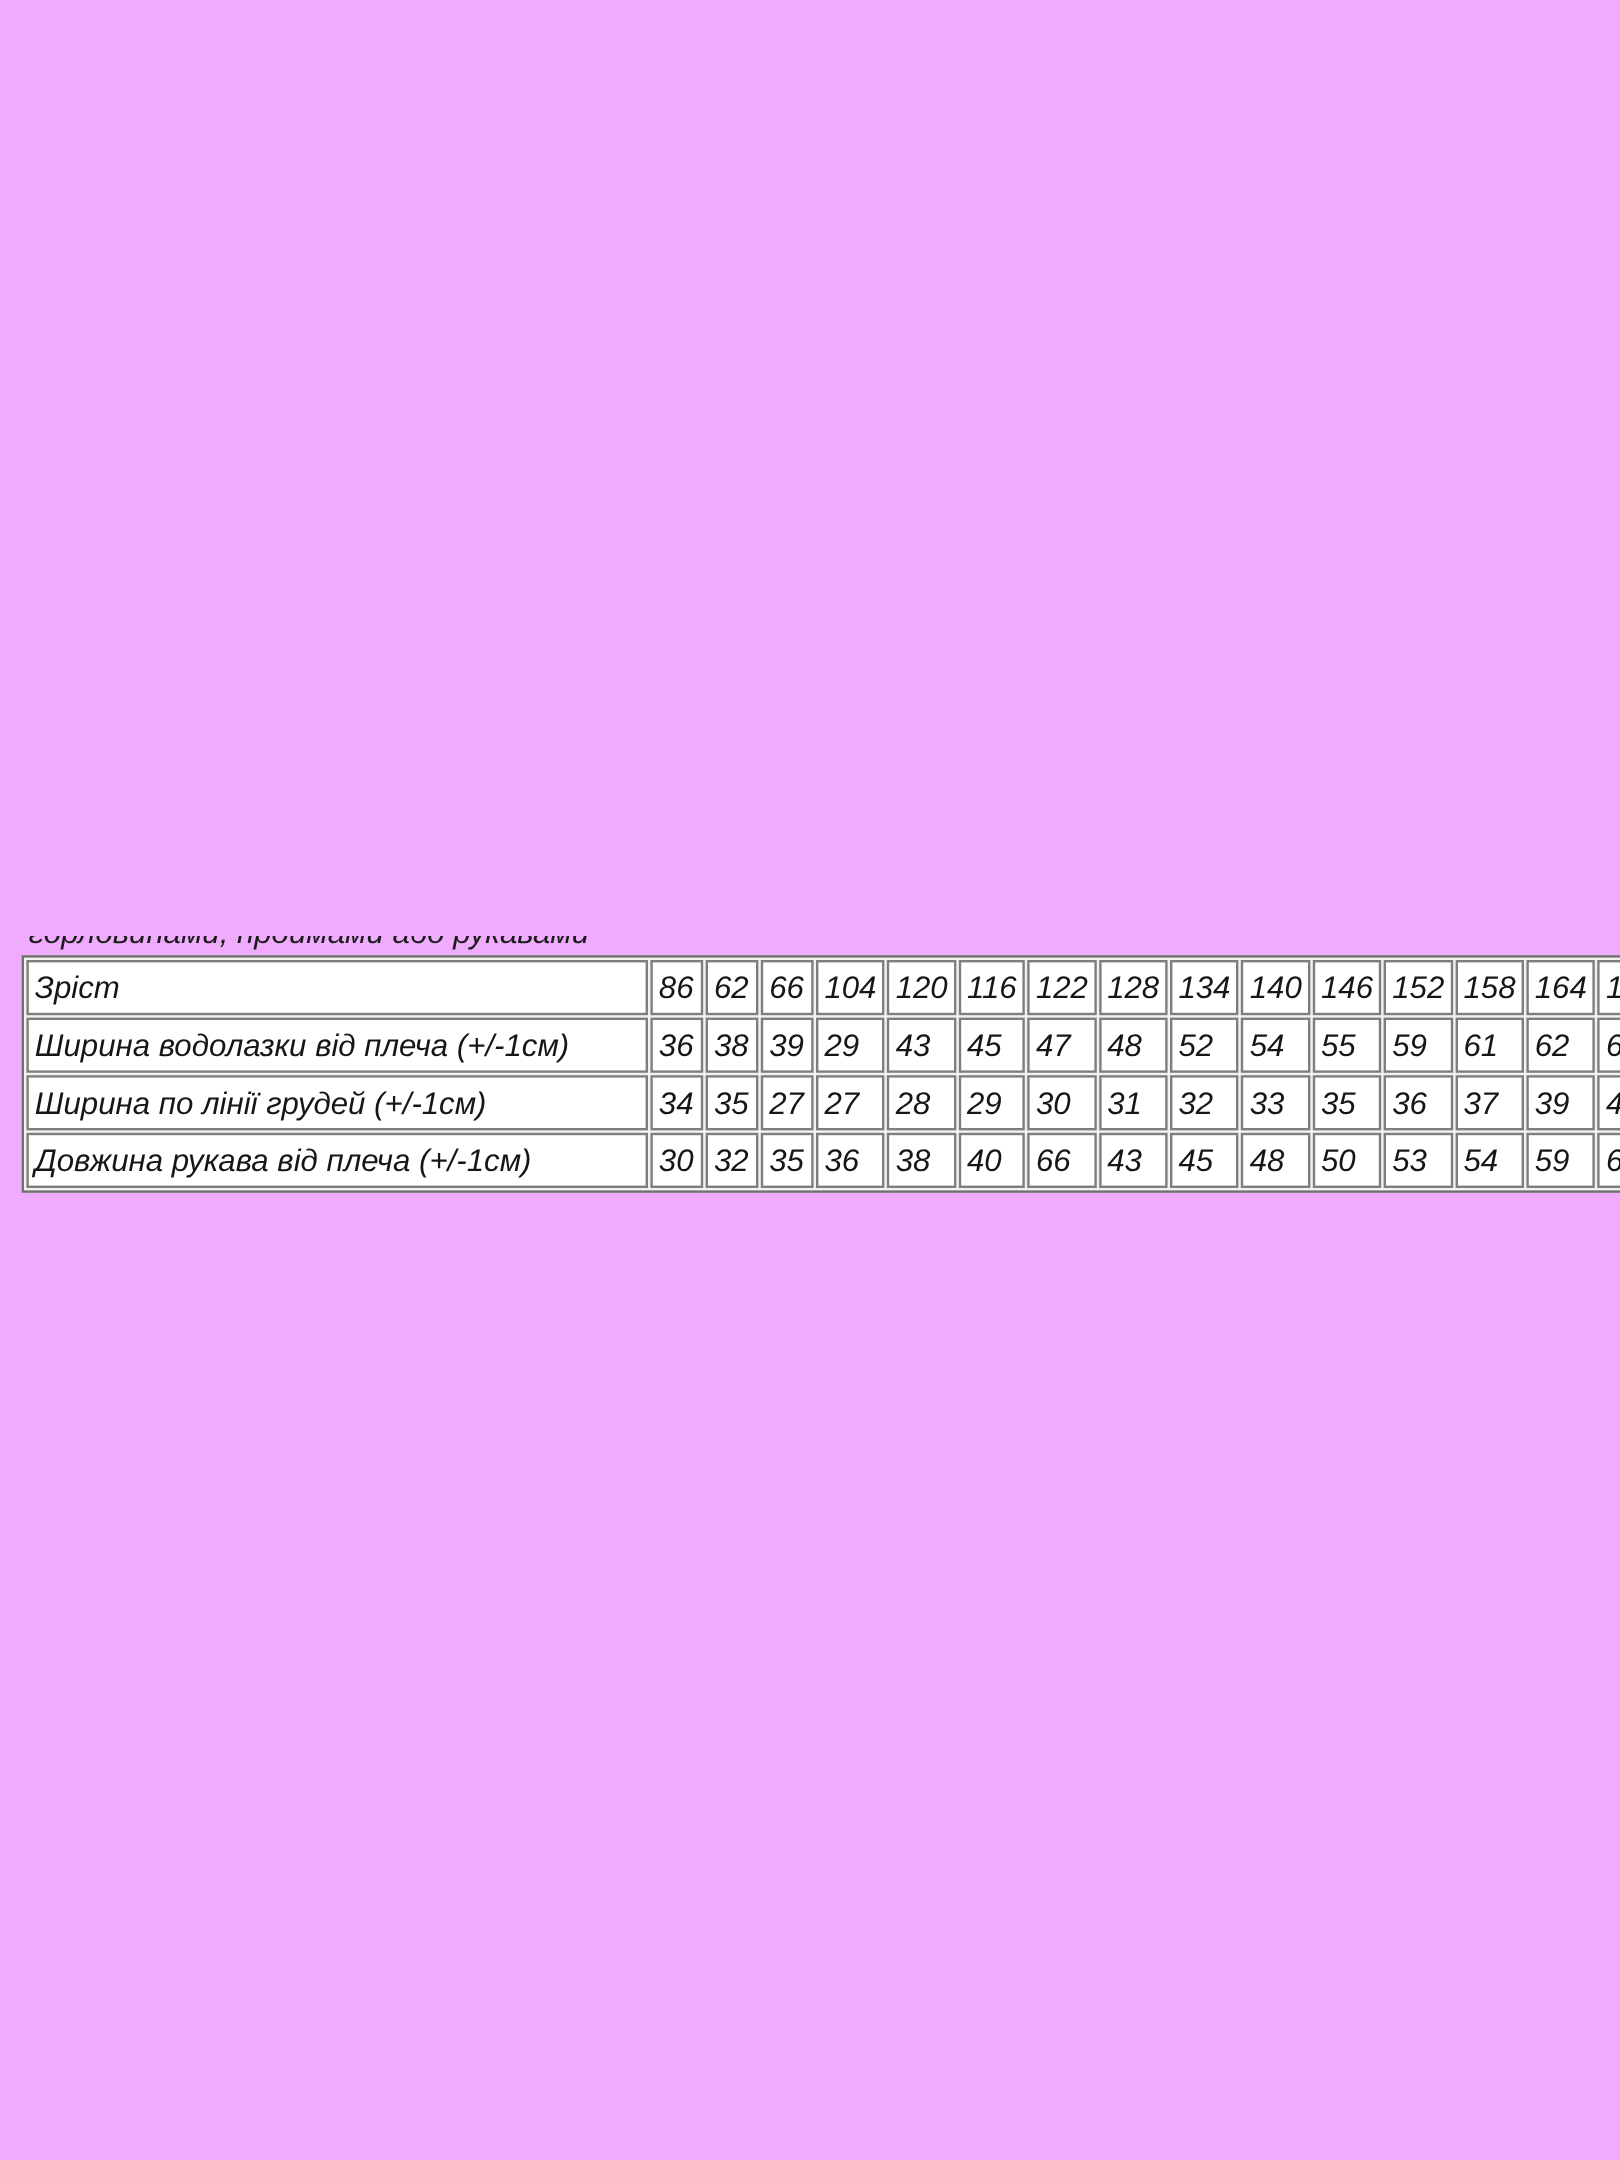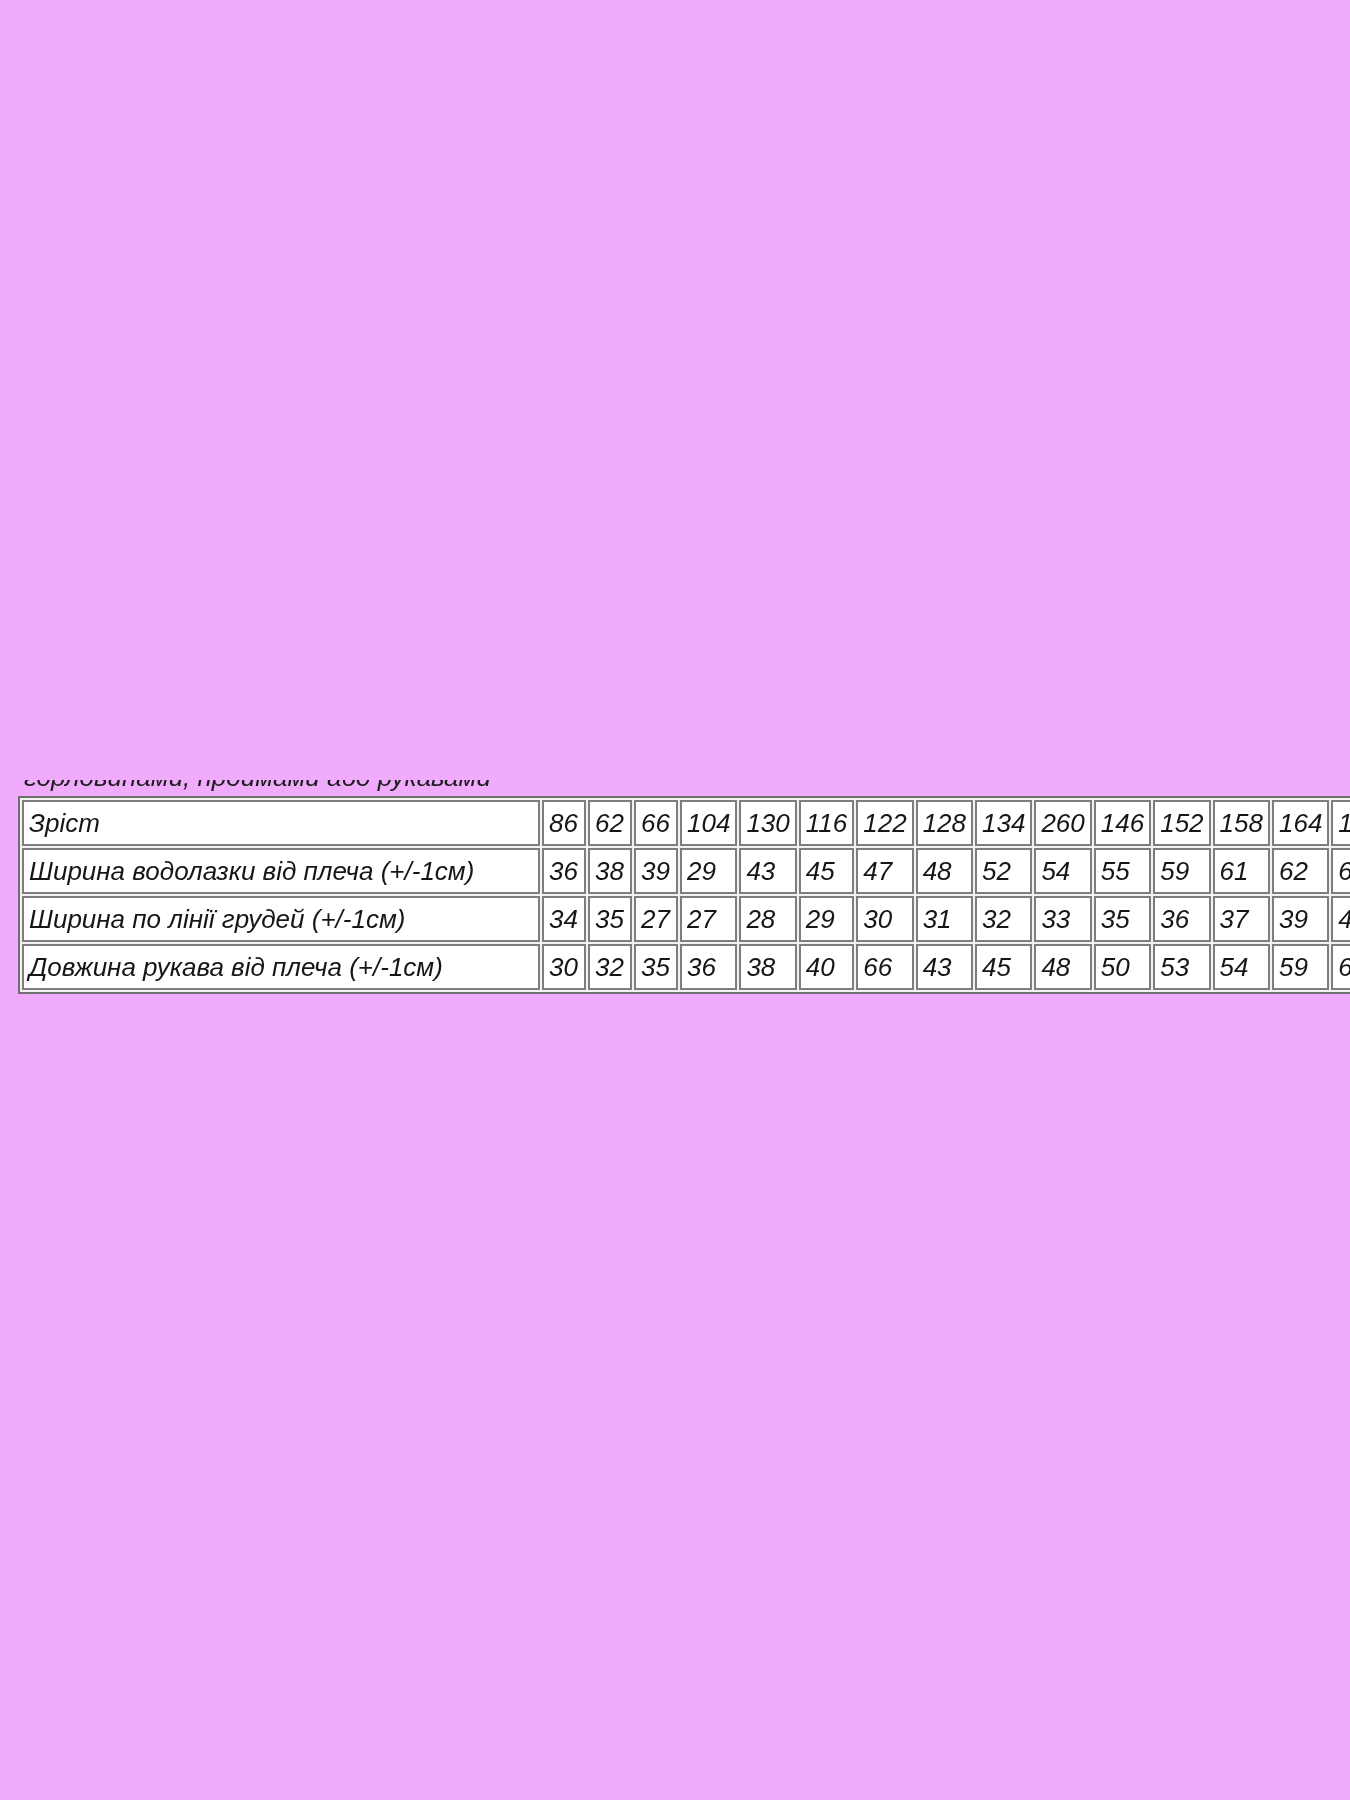--- a/index.html
+++ b/index.html
@@ -73,26 +73,26 @@
   </div>
 
   <table class="size-table">
     <tbody>
         <tr>
           <td class="label-cell">Зріст</td>
           <td class="value-cell">86</td>
           <td class="value-cell">62</td>
           <td class="value-cell">66</td>
           <td class="value-cell">104</td>
-          <td class="value-cell">130</td>
+          <td class="value-cell">120</td>
           <td class="value-cell">116</td>
           <td class="value-cell">122</td>
           <td class="value-cell">128</td>
           <td class="value-cell">134</td>
-          <td class="value-cell">260</td>
+          <td class="value-cell">140</td>
           <td class="value-cell">146</td>
           <td class="value-cell">152</td>
           <td class="value-cell">158</td>
           <td class="value-cell">164</td>
           <td class="value-cell">170</td>
         </tr>
         <tr>
           <td class="label-cell">Ширина водолазки від плеча (+/-1см)</td>
           <td class="value-cell">36</td>
           <td class="value-cell">38</td>

